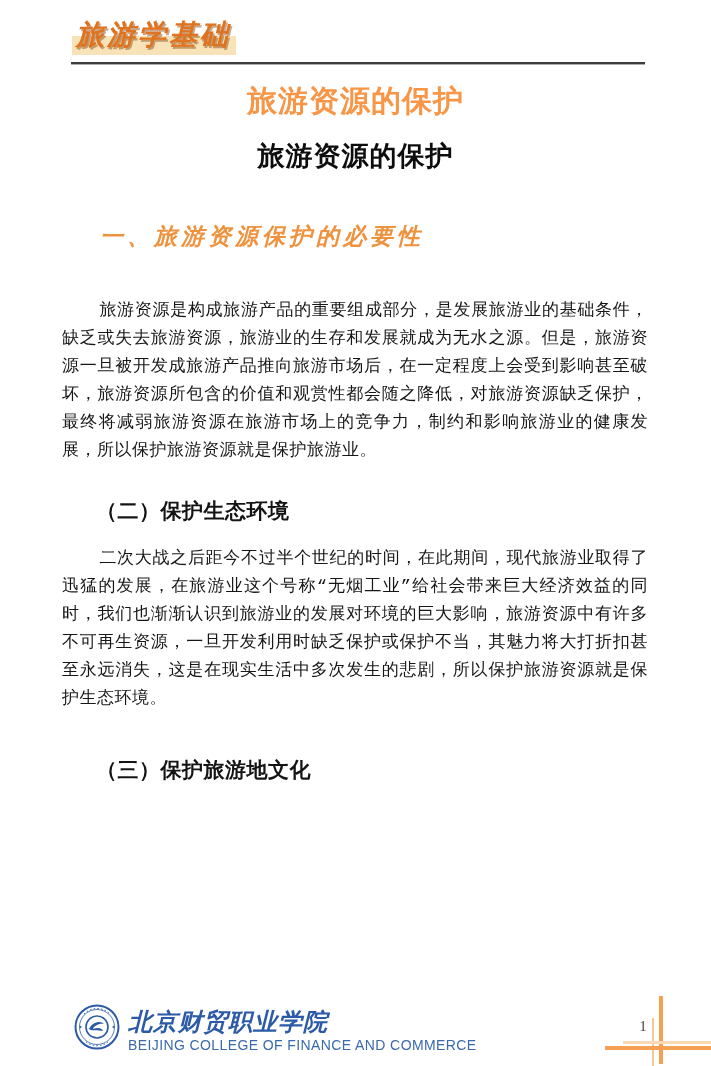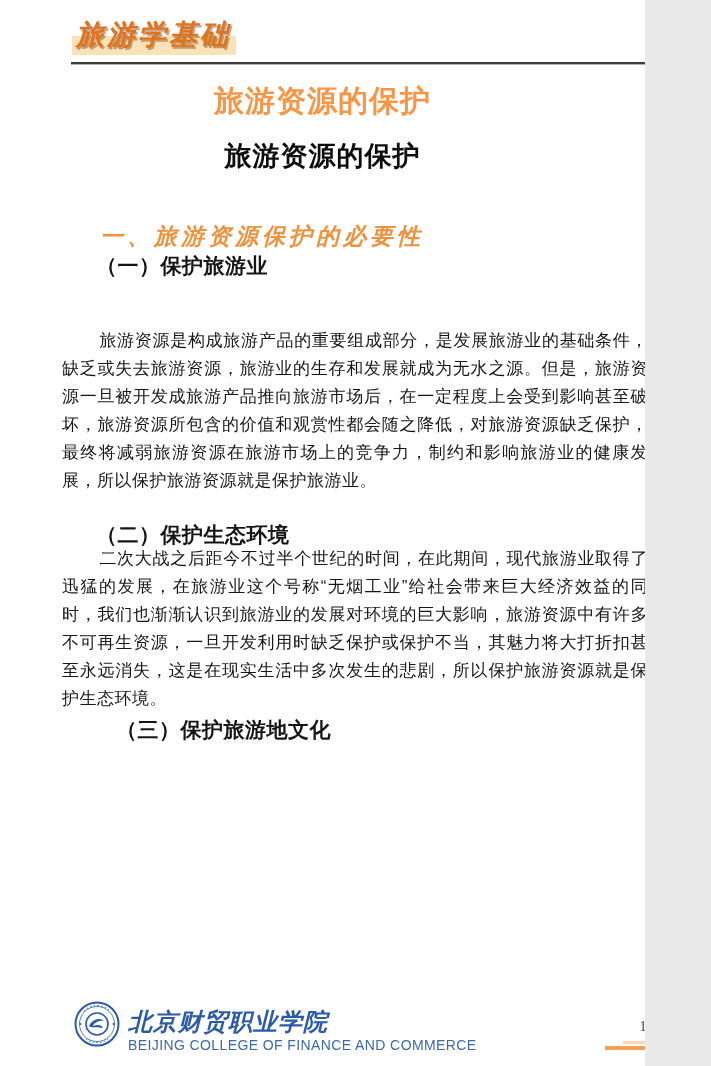--- a/index.html
+++ b/index.html
@@ -1,19 +1,19 @@
 <!DOCTYPE html>
 <html><head>
 <meta charset="utf-8">
 <style>
   * { margin: 0; padding: 0; box-sizing: border-box; }
   html, body { background: #e9e9e9; }
   .page {
     position: relative;
-    width: 645px;
+    width: 711px;
     height: 1066px;
     background: #ffffff;
     overflow: hidden;
     font-family: "Liberation Sans", "DejaVu Sans", sans-serif;
   }
 
   
   .banner-bg {
     position: absolute;
     left: 72px; top: 36px;
@@ -76,45 +76,45 @@
   .sub-heading {
     position: absolute;
     left: 96px;
     font-size: 21px;
     font-weight: 600;
     letter-spacing: 0.5px;
     color: #141414;
     white-space: nowrap;
   }
   .sub-heading.h1 { top: 252px; }
-  .sub-heading.h2 { top: 497px; margin-top: 24px; }
-  .sub-heading.h3 { top: 716px; margin-left: 20px; }
+  .sub-heading.h2 { top: 497px; }
+  .sub-heading.h3 { top: 756px; }
 
   
   .body-para {
     position: absolute;
     left: 62px;
     width: 586px;
     font-size: 17px;
     line-height: 28px;
     color: #161616;
     text-align: justify;
     text-indent: 2.2em;
     letter-spacing: 0.5px;
   }
-  .body-para.p1 { top: 296px; margin-top: 31px; }
-  .body-para.p2 { top: 545px; }
+  .body-para.p1 { top: 296px; }
+  .body-para.p2 { top: 545px; font-family: Liberation Mono, monospace; }
   .body-para.p3 { top: 778px; }
 
   
   .logo-wrap {
     position: absolute;
     left: 74px; top: 1001px;
     display: flex;
-    align-items: flex-start;
+    align-items: center;
   }
   .emblem { width: 46px; height: 46px; display: block; }
   .logo-text { margin-left: 8px; padding-top: 8px; }
   .logo-cn {
     font-family: "DejaVu Serif", "Liberation Serif", serif;
     font-style: italic;
     font-weight: bold;
     font-size: 24px;
     line-height: 26px;
     letter-spacing: 1px;
@@ -171,21 +171,20 @@
 
   <div class="banner-bg"></div>
   <div class="banner-text">旅游学基础</div>
   <div class="header-rule"></div>
 
   <div class="main-title">旅游资源的保护</div>
   <div class="subtitle">旅游资源的保护</div>
 
   <div class="section-heading">一、旅游资源保护的必要性</div>
 
-  <div class="sub-heading h1">（一）保护旅游业</div>
   <div class="body-para p1">旅游资源是构成旅游产品的重要组成部分，是发展旅游业的基础条件，缺乏或失去旅游资源，旅游业的生存和发展就成为无水之源。但是，旅游资源一旦被开发成旅游产品推向旅游市场后，在一定程度上会受到影响甚至破坏，旅游资源所包含的价值和观赏性都会随之降低，对旅游资源缺乏保护，最终将减弱旅游资源在旅游市场上的竞争力，制约和影响旅游业的健康发展，所以保护旅游资源就是保护旅游业。</div>
 
   <div class="sub-heading h2">（二）保护生态环境</div>
   <div class="body-para p2">二次大战之后距今不过半个世纪的时间，在此期间，现代旅游业取得了迅猛的发展，在旅游业这个号称“无烟工业”给社会带来巨大经济效益的同时，我们也渐渐认识到旅游业的发展对环境的巨大影响，旅游资源中有许多不可再生资源，一旦开发利用时缺乏保护或保护不当，其魅力将大打折扣甚至永远消失，这是在现实生活中多次发生的悲剧，所以保护旅游资源就是保护生态环境。</div>
 
   <div class="sub-heading h3">（三）保护旅游地文化</div>
 
   <div class="logo-wrap">
     <svg class="emblem" viewBox="0 0 46 46" xmlns="http://www.w3.org/2000/svg">
       <circle cx="23" cy="23" r="21.5" fill="none" stroke="#2b5aa6" stroke-width="2"></circle>

